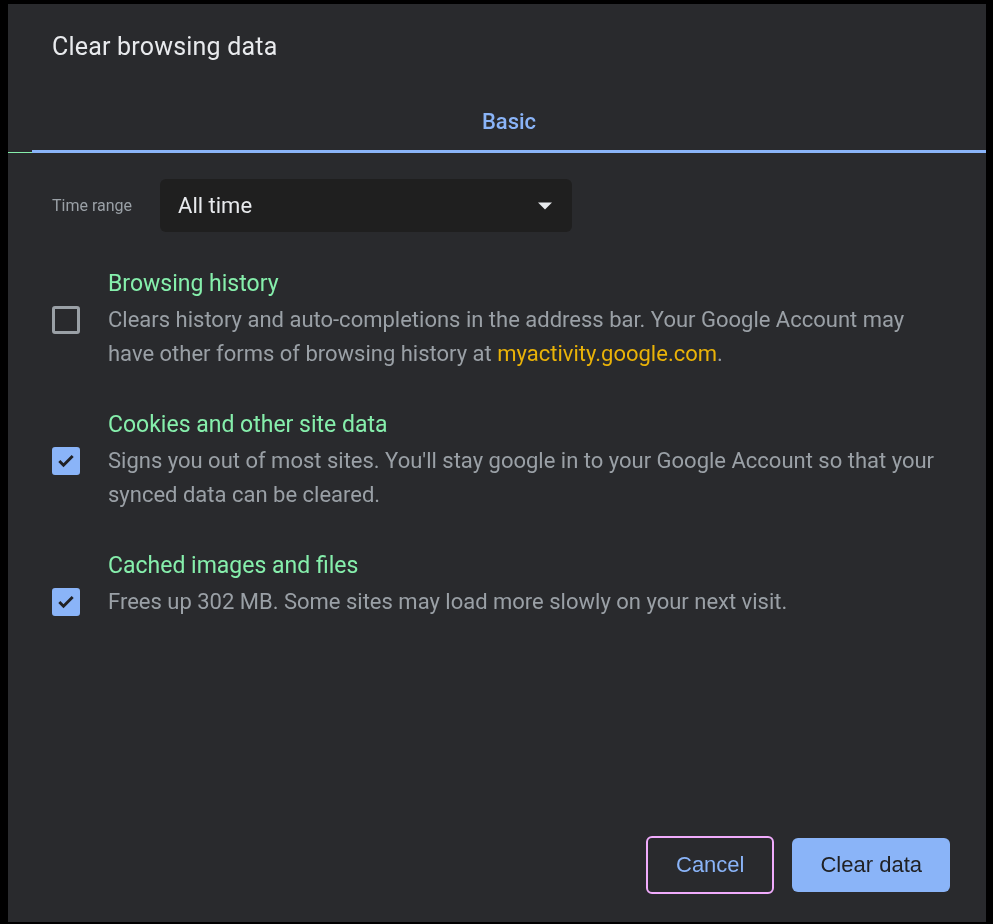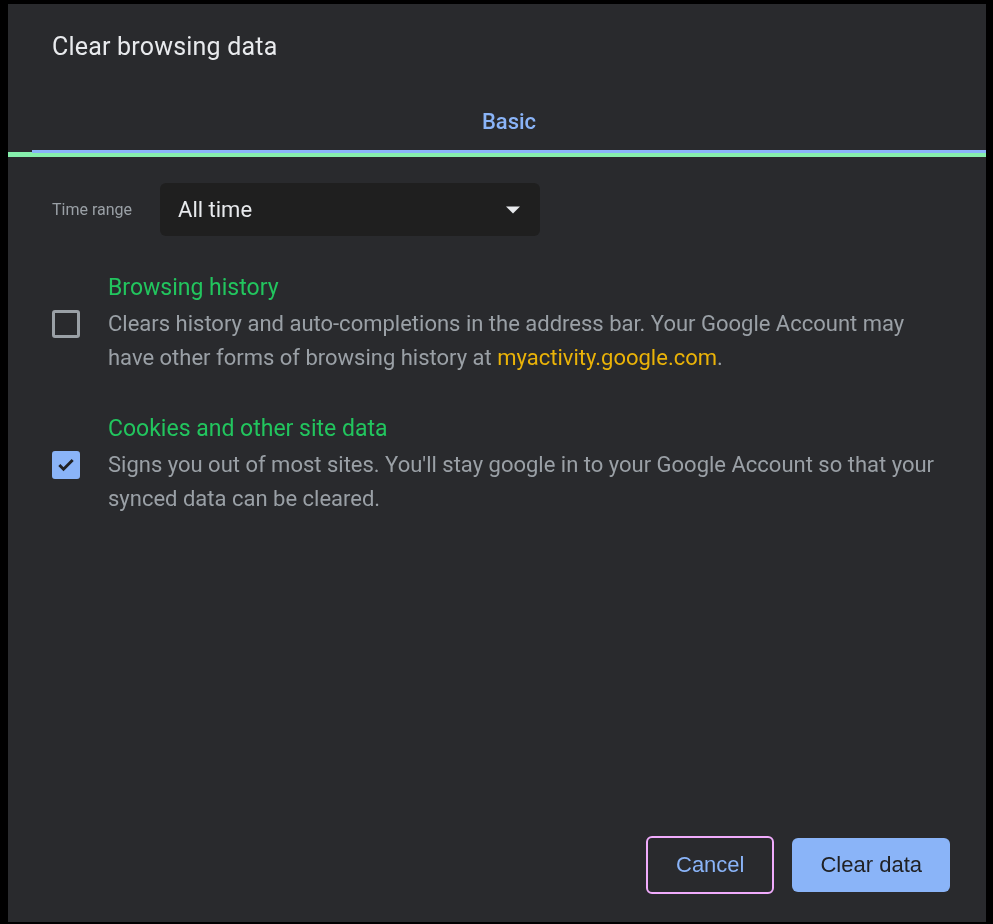--- a/index.html
+++ b/index.html
@@ -26,21 +26,21 @@
     .dialog-title {
       color: #e8eaed;
       font-size: 25px;
       font-weight: 400;
       padding: 28px 0 0 44px;
       letter-spacing: 0.2px;
     }
     .tabs {
       display: flex;
       margin-top: 30px;
-      border-bottom: 5px solid #86efac;
+      border-bottom: 1px solid #86efac;
       padding-left: 24px;
     }
     .tab {
       flex: 1;
       text-align: center;
       padding: 18px 0;
       font-size: 22px;
       font-weight: 500;
       color: #9aa0a6;
       cursor: pointer;
@@ -75,21 +75,21 @@
       background: #1f1f1f;
       border: none;
       border-radius: 6px;
       color: #e8eaed;
       font-size: 22px;
       padding: 14px 52px 14px 18px;
       cursor: pointer;
       display: flex;
       align-items: center;
       justify-content: space-between;
-      width: 380px;
+      width: 412px;
       position: relative;
     }
     .select-caret {
       width: 0;
       height: 0;
       border-left: 7px solid transparent;
       border-right: 7px solid transparent;
       border-top: 7px solid #e8eaed;
       position: absolute;
       right: 20px;
@@ -123,21 +123,21 @@
     }
     .checkbox svg {
       display: none;
       width: 20px;
       height: 20px;
     }
     .option-text {
       flex: 1;
     }
     .option-title {
-      color: #22c55e;
+      color: #86efac;
       font-size: 23px;
       font-weight: 400;
       margin-bottom: 6px;
     }
     .option-desc {
       color: #9aa0a6;
       font-size: 22px;
       line-height: 1.55;
     }
     .option-desc .link {
@@ -206,19 +206,30 @@
         <svg viewBox="0 0 24 24">
             <path fill="none" stroke="#202124" stroke-width="3.5" d="M4 12l5 5L20 6"></path>
           </svg>
       </div>
       <div class="option-text">
         <div class="option-title">Cookies and other site data</div>
         <div class="option-desc">Signs you out of most sites. You'll stay google in to your Google Account so that your synced data can be cleared.</div>
       </div>
     </div>
 
+    <div class="option-row">
+      <div class="checkbox checked">
+        <svg viewBox="0 0 24 24">
+            <path fill="none" stroke="#202124" stroke-width="3.5" d="M4 12l5 5L20 6"></path>
+          </svg>
+      </div>
+      <div class="option-text">
+        <div class="option-title">Cached images and files</div>
+        <div class="option-desc">Frees up 302 MB. Some sites may load more slowly on your next visit.</div>
+      </div>
+    </div>
   </div>
 
   <div class="footer">
     <button class="btn btn-cancel">Cancel</button>
     <button class="btn btn-primary">Clear data</button>
   </div>
 </div>
 
 </body></html>

